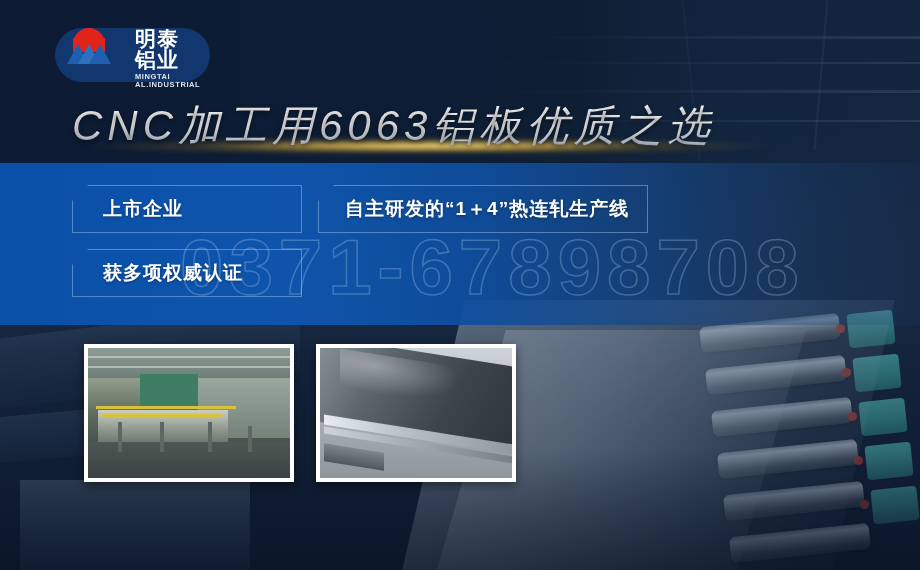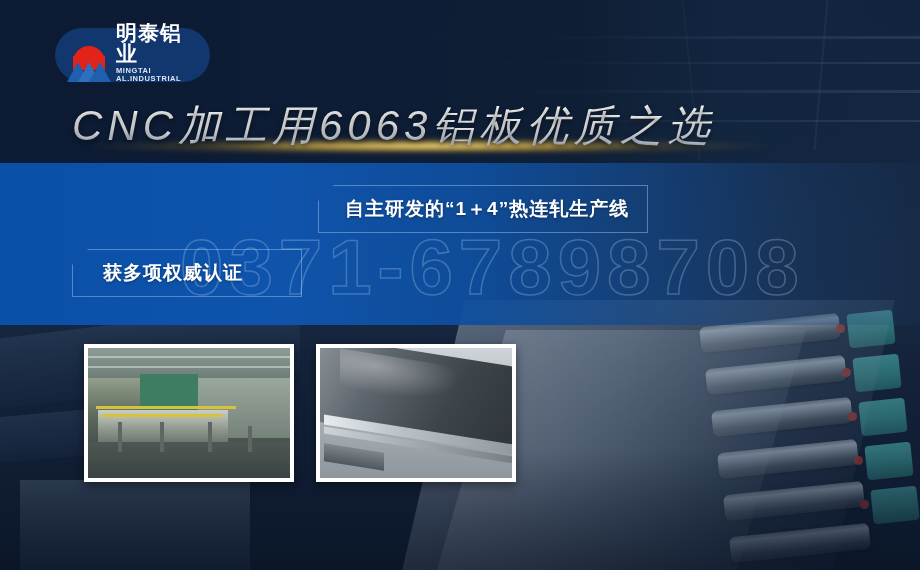--- a/index.html
+++ b/index.html
@@ -66,21 +66,21 @@
   
   .watermark{position:absolute;left:180px;top:222px;
     font-size:78px;font-weight:700;letter-spacing:6px;
     color:transparent;-webkit-text-stroke:1.5px rgba(175,205,235,.30);
     font-family:"Liberation Sans",sans-serif;white-space:nowrap;
     pointer-events:none;}
 
   
   .logo{position:absolute;left:55px;top:28px;width:155px;height:54px;
     background:#12376e;border-radius:27px;
-    display:flex;align-items:flex-end;gap:5px;padding:0 12px;box-sizing:border-box;}
+    display:flex;align-items:flex-start;gap:24px;padding:0 12px;box-sizing:border-box;}
   .logo-mark{position:relative;width:44px;height:36px;flex:0 0 44px;}
   .sun{position:absolute;left:6px;top:0;width:32px;height:16px;
     background:#e2231a;border-radius:16px 16px 0 0;}
   .sun2{position:absolute;left:6px;top:10px;width:32px;height:14px;background:#e2231a;}
   .mtn{position:absolute;left:0;bottom:0;width:0;height:0;
     border-left:11px solid transparent;border-right:11px solid transparent;
     border-bottom:20px solid #1f5fb0;}
   .mtn-c{left:11px;border-bottom-color:#2f6fc0;}
   .mtn-r{left:22px;}
   .logo-text{display:flex;flex-direction:column;justify-content:center;line-height:1;}
@@ -220,20 +220,23 @@
       <div class="logo-en">MINGTAI AL.INDUSTRIAL</div>
     </div>
   </div>
 
   <div class="glow"></div>
   <div class="headline">CNC加工用6063铝板优质之选</div>
 
   <div class="bluepanel"></div>
   <div class="watermark">0371-67898708</div>
 
+  <div class="fbox fb1">
+    <span>上市企业</span>
+  </div>
   <div class="fbox fb2">
     <span>自主研发的“1＋4”热连轧生产线</span>
   </div>
   <div class="fbox fb3">
     <span>获多项权威认证</span>
   </div>
 
   <div class="card card-1">
     <div class="ph p1">
       <div class="roof"></div>

